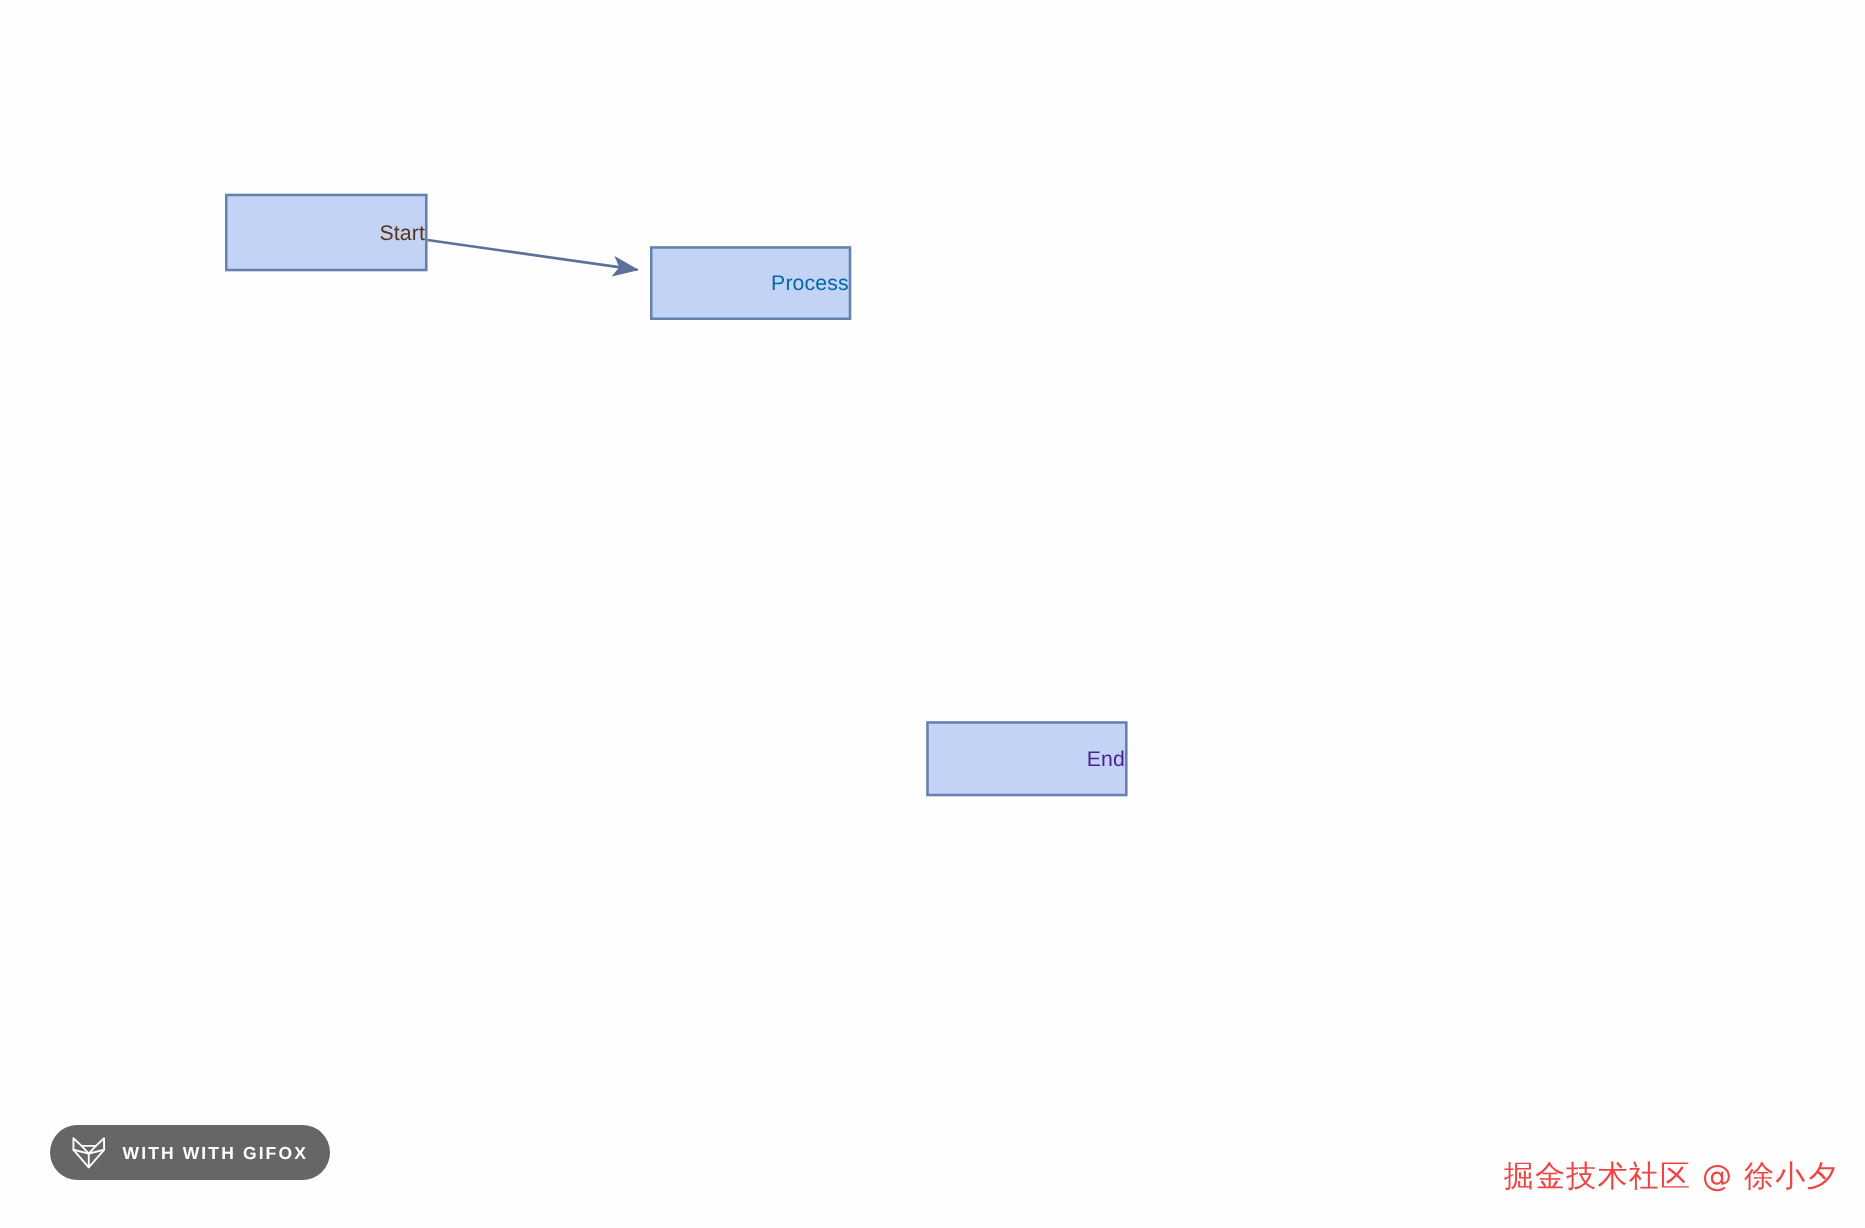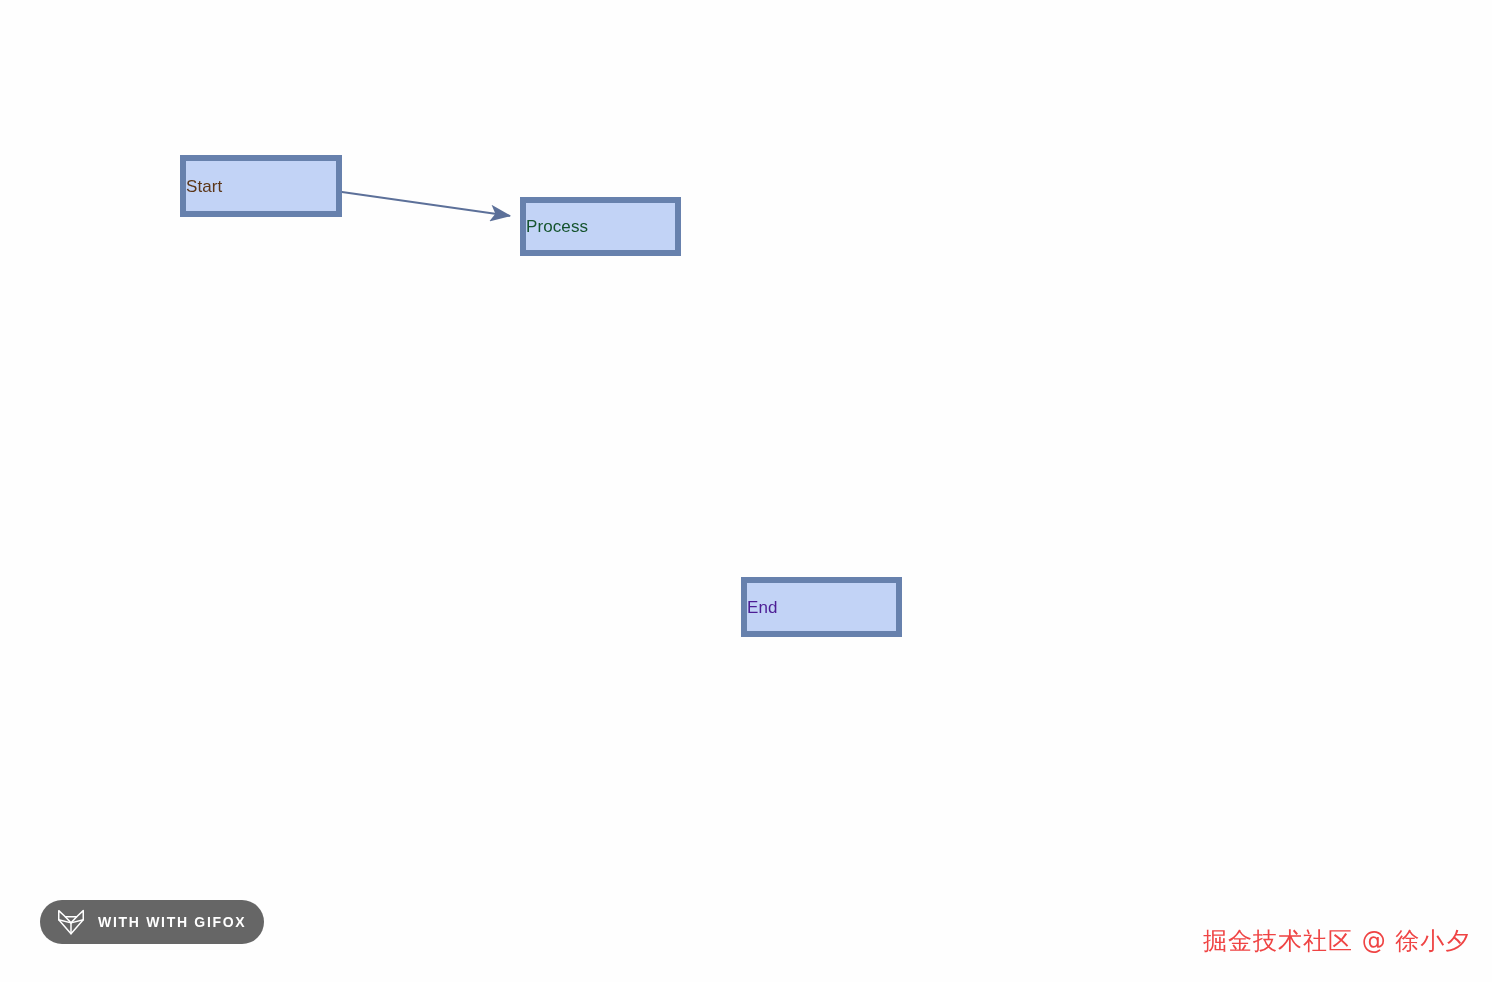--- a/index.html
+++ b/index.html
@@ -20,24 +20,24 @@
     inset: 0;
     width: 1492px;
     height: 982px;
   }
 
   
   .node {
     position: absolute;
     box-sizing: border-box;
     background: #c2d3f6;
-    border: 6px solid #701a75;
+    border: 2px solid #701a75;
     display: flex;
     align-items: center;
-    justify-content: flex-start;
+    justify-content: flex-end;
     color: #5b3517;
     font-family: "Liberation Sans", sans-serif;
     font-size: 17px;
     line-height: 1;
     letter-spacing: 0.1px;
     user-select: none;
   }
 
   #node-start   { left: 180px; top: 155px; width: 162px; height: 62px; }
   #node-process { left: 520px; top: 197px; width: 161px; height: 59px; }
@@ -112,21 +112,21 @@
     </defs>
     <g>
       <path d="M 342 192 L 509.08944481334777 215.73429613825962" stroke="#5c7099" stroke-width="2.1" fill="none" stroke-linecap="round" marker-end="url(#arrowhead-block)"></path>
     </g>
   </svg>
 
   <div class="node" id="node-start" style="left: 180px; top: 155px; width: 162px; height: 62px; background: rgb(194, 211, 246); border-color: rgb(103, 129, 173); color: rgb(91, 53, 23);">
     <span class="node-label">Start</span>
   </div>
 
-  <div class="node" id="node-process" style="left: 520px; top: 197px; width: 161px; height: 59px; background: rgb(194, 211, 246); border-color: rgb(103, 129, 173); color: #14532d;">
+  <div class="node" id="node-process" style="left: 520px; top: 197px; width: 161px; height: 59px; background: rgb(194, 211, 246); border-color: rgb(103, 129, 173); color: #0369a1;">
     <span class="node-label">Process</span>
   </div>
 
   <div class="node" id="node-end" style="left: 741px; top: 577px; width: 161px; height: 60px; background: rgb(194, 211, 246); border-color: rgb(103, 129, 173); color: #4c1d95;">
     <span class="node-label">End</span>
   </div>
 
   <div id="gifox-badge" style="background: rgb(102, 102, 102);">
     <svg class="fox" viewBox="0 0 34 32" xmlns="http://www.w3.org/2000/svg">
       <g fill="none" stroke="#ffffff" stroke-width="1.7" stroke-linejoin="round" stroke-linecap="round">

